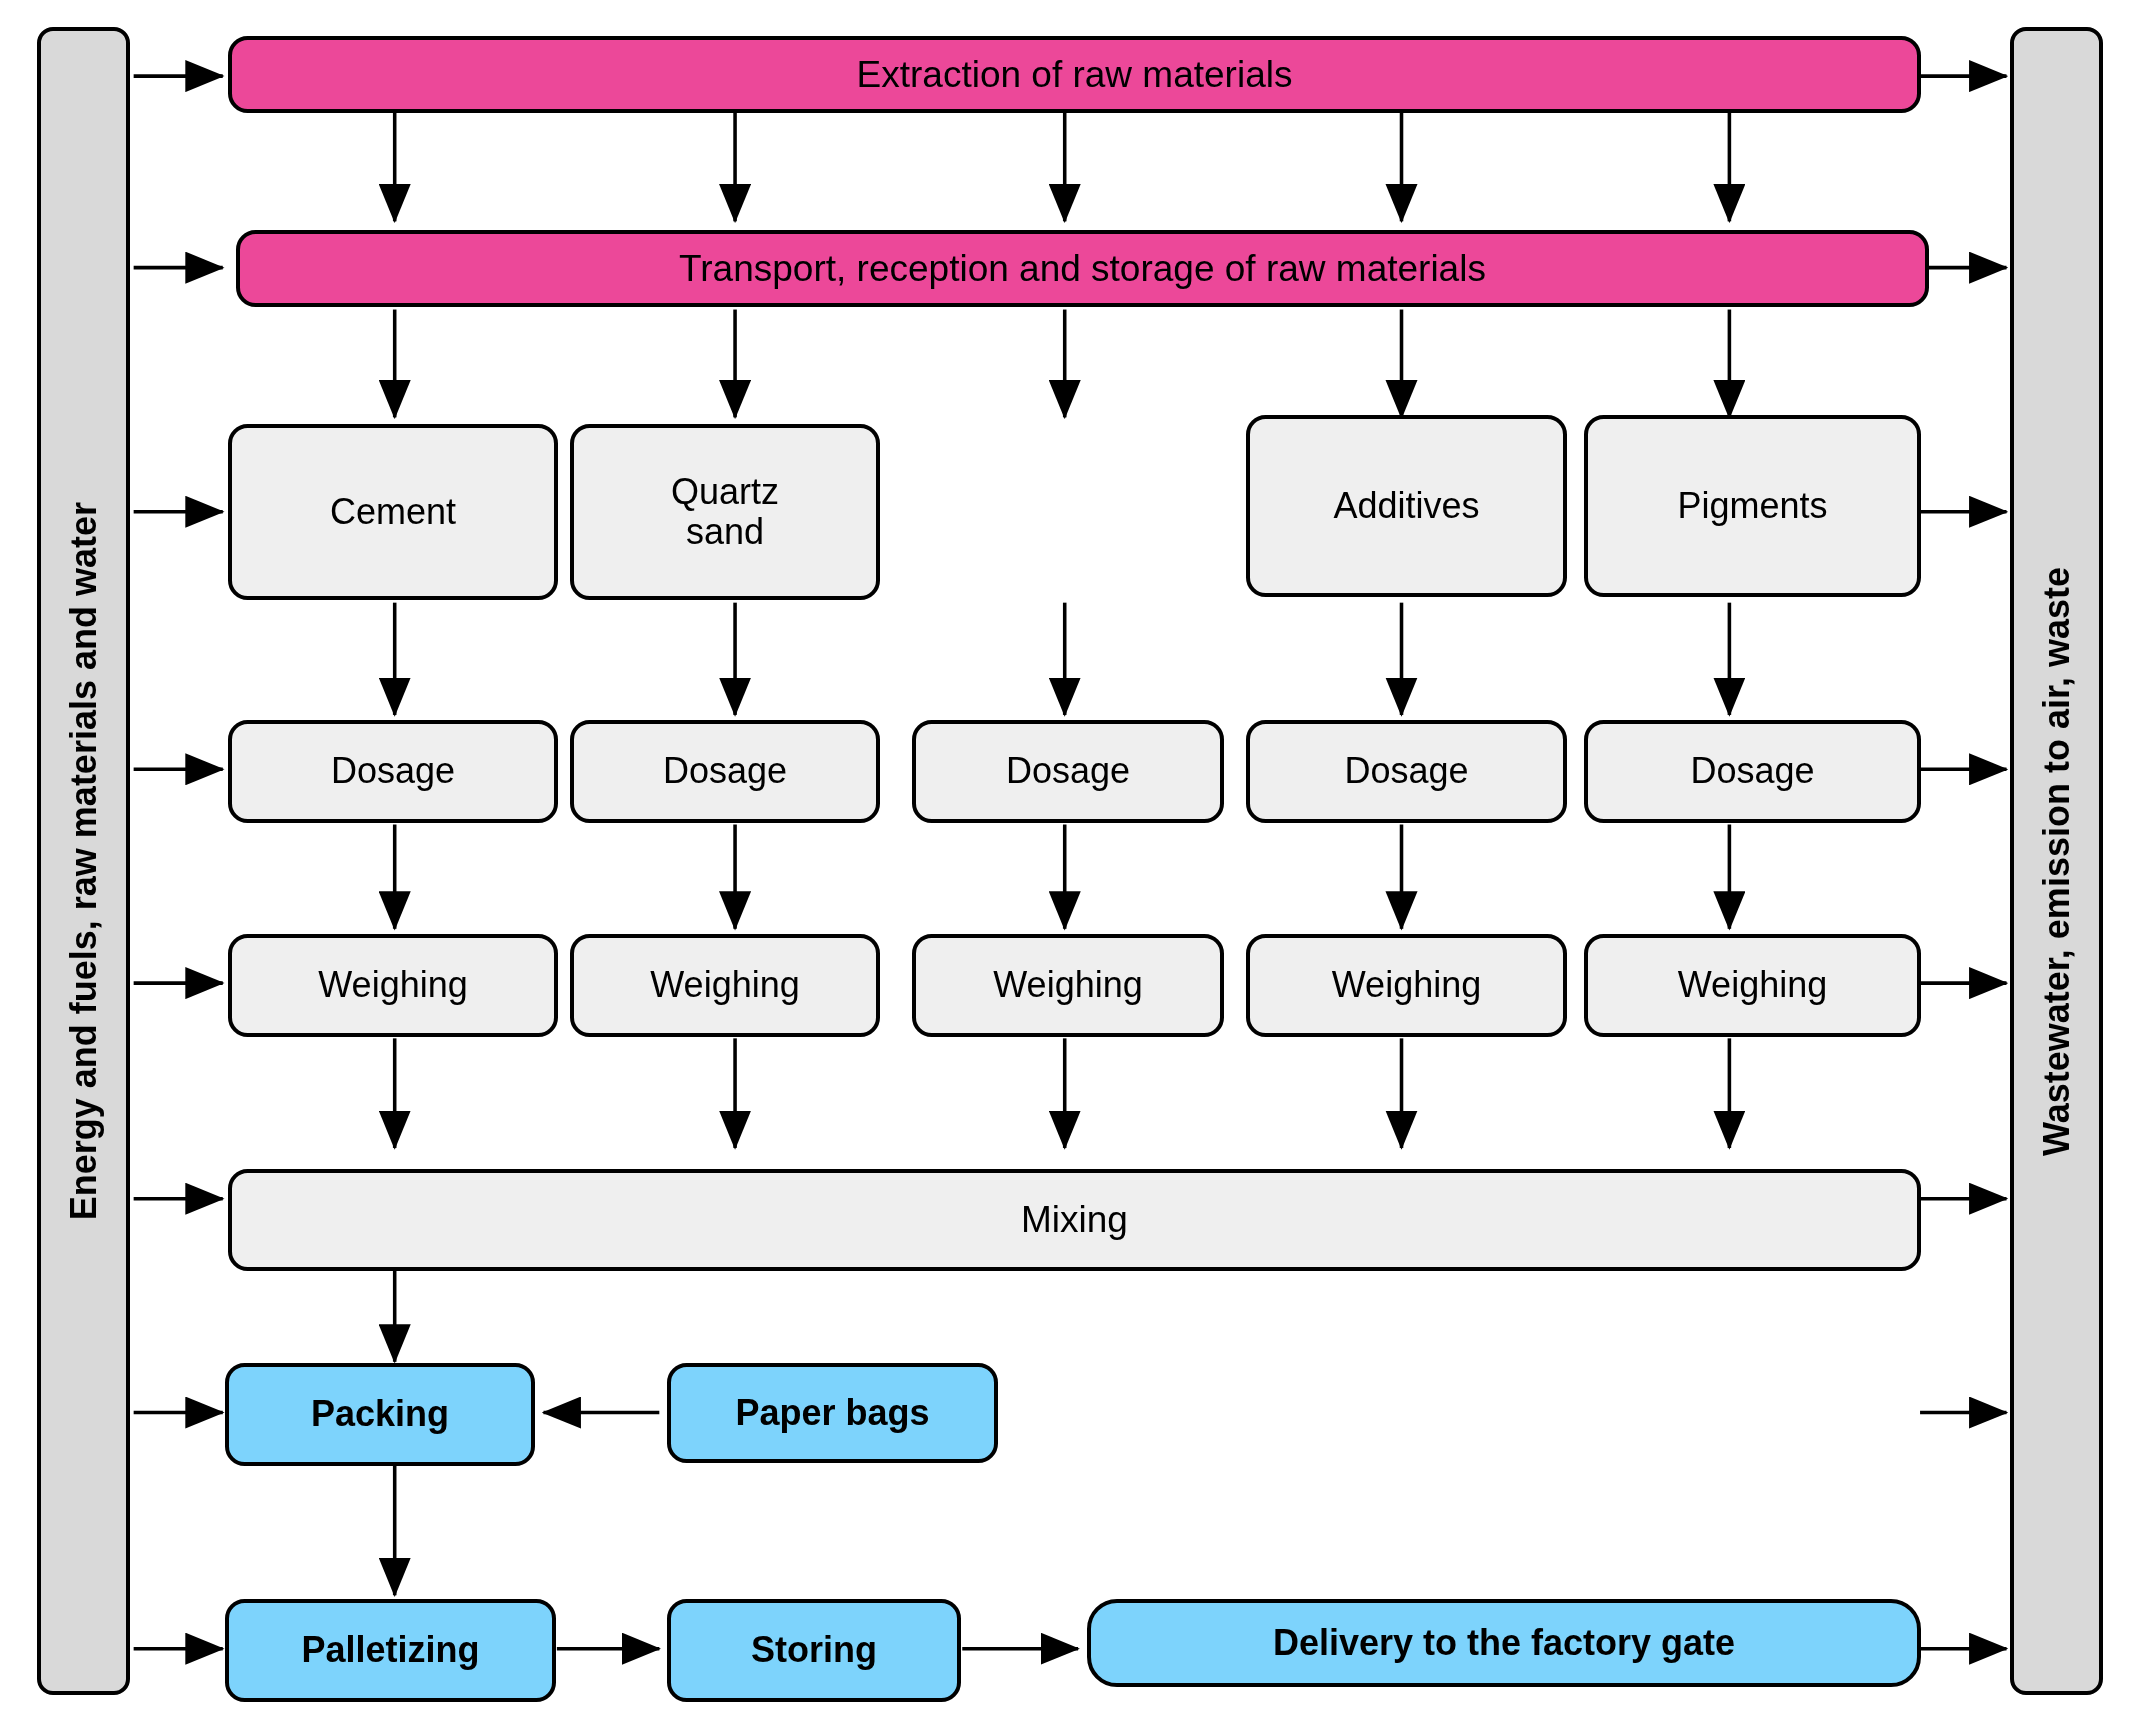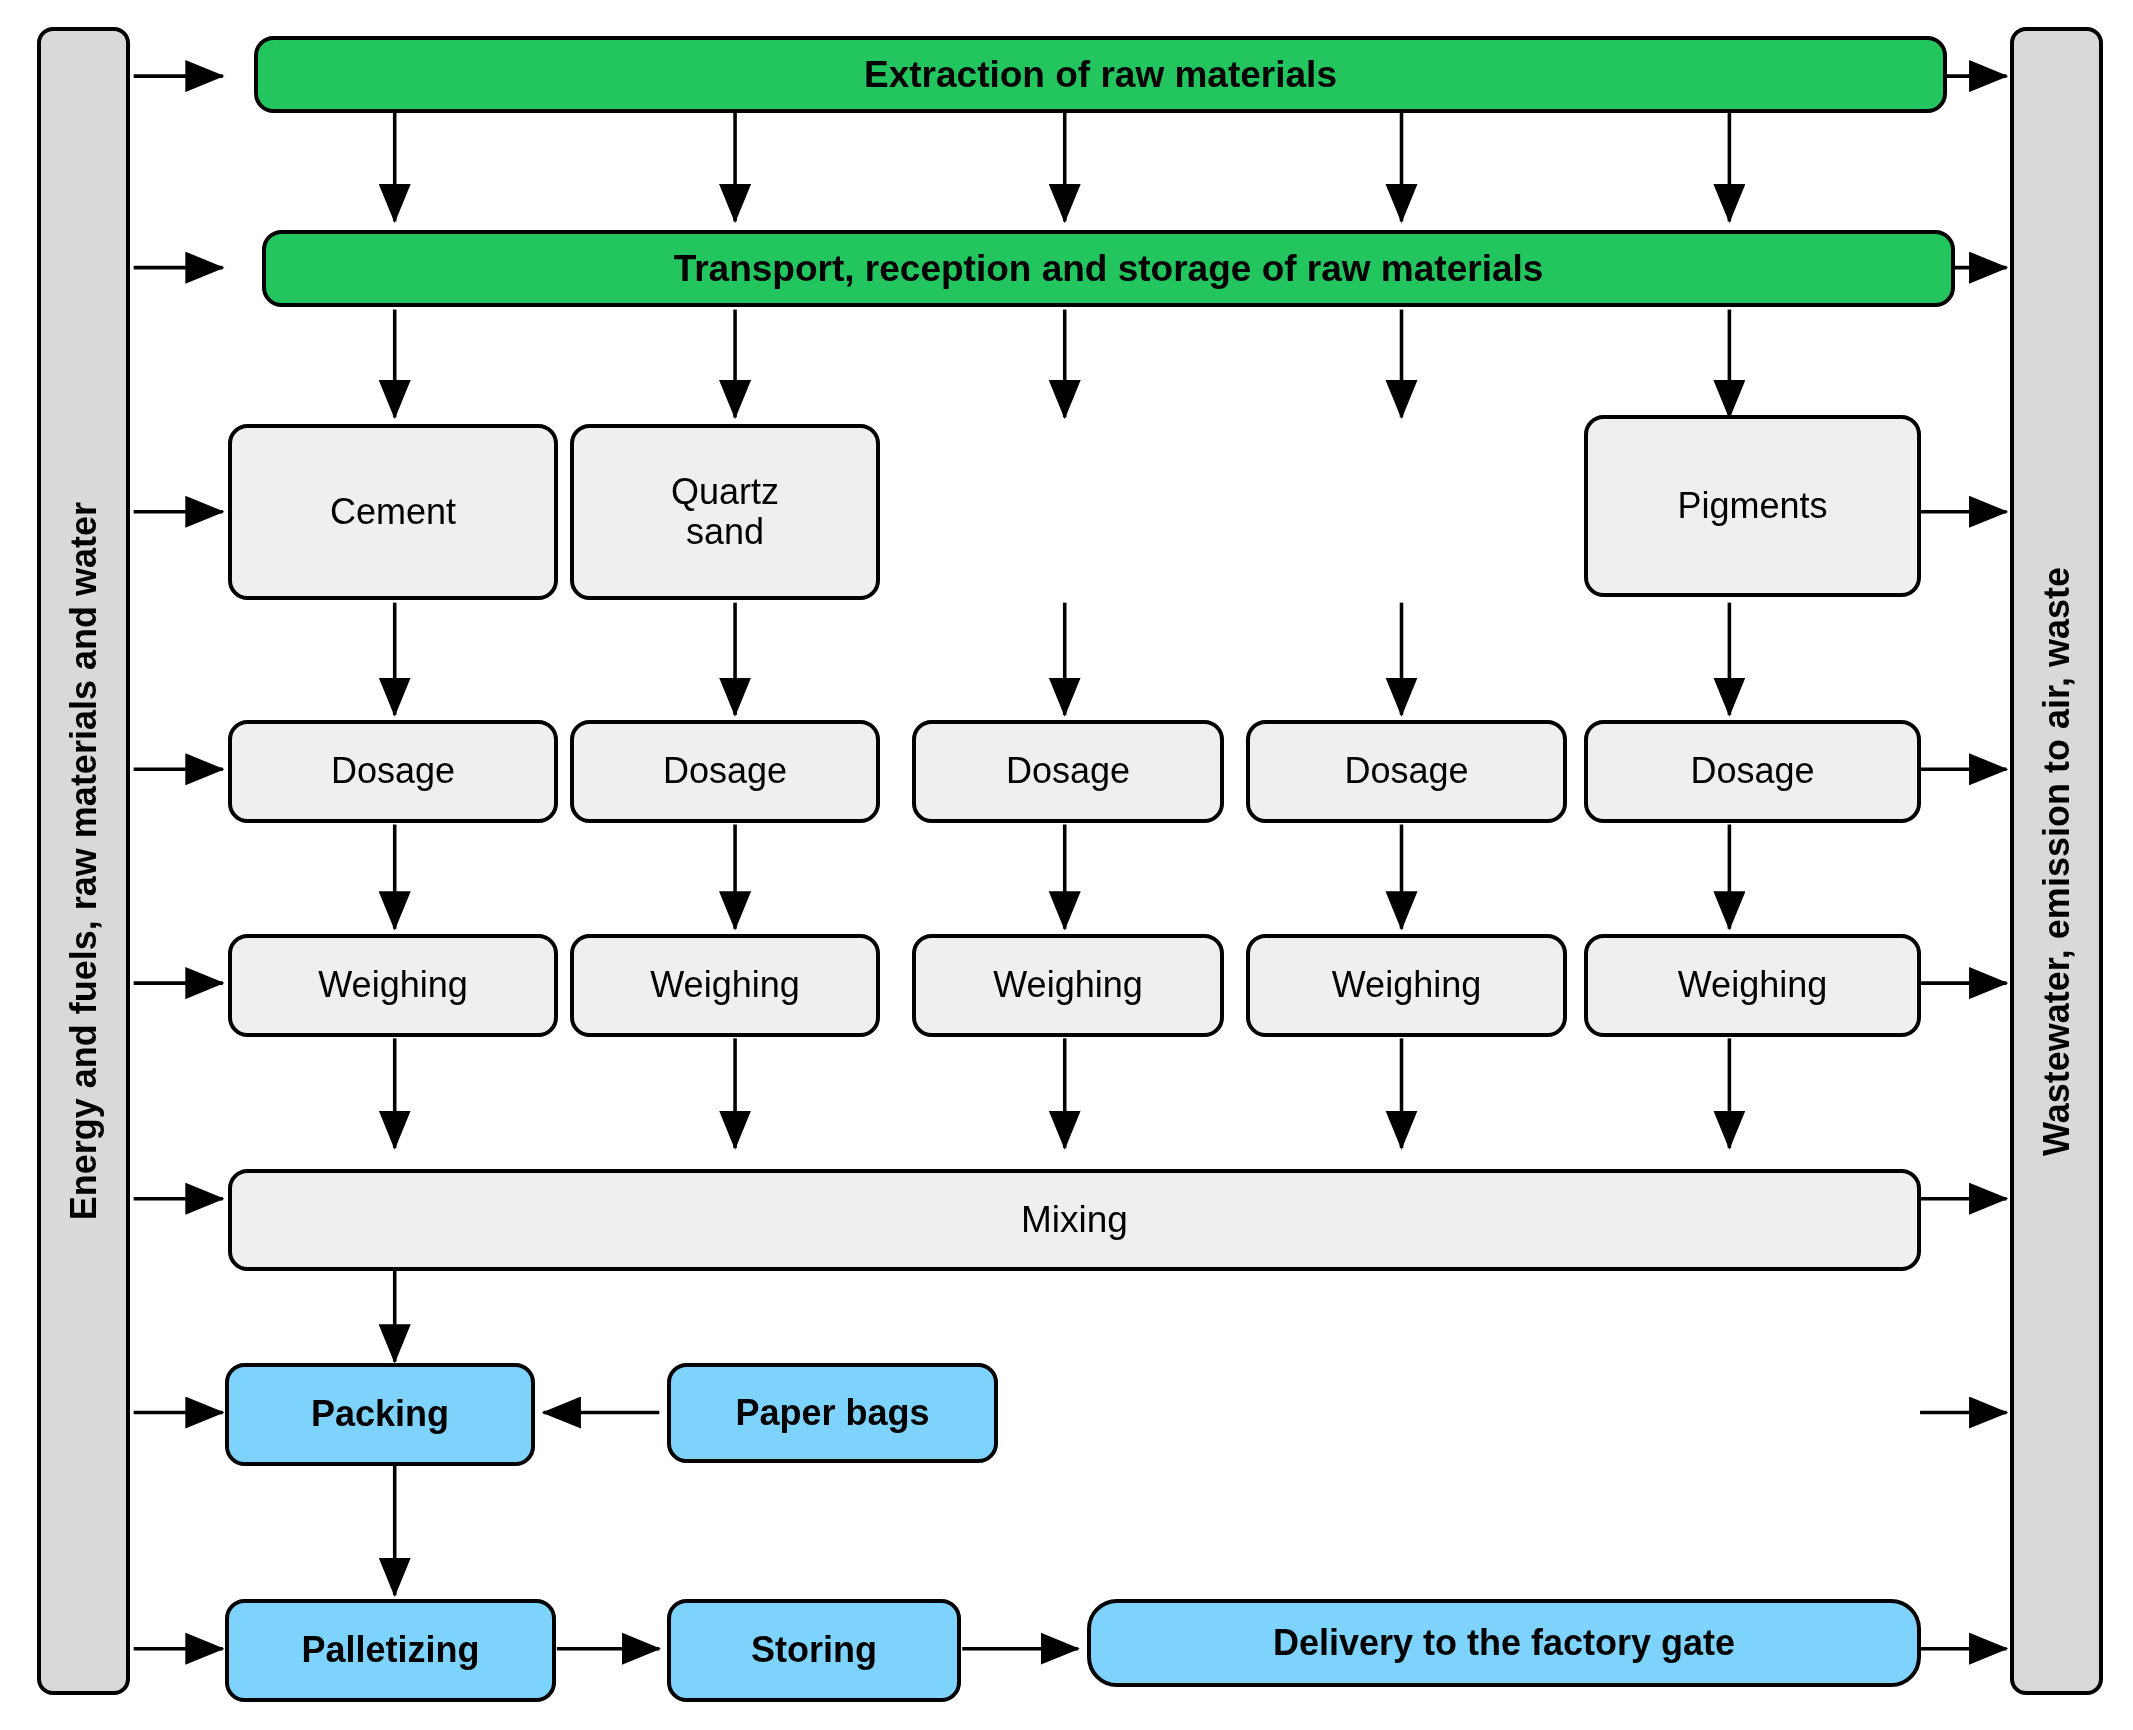--- a/index.html
+++ b/index.html
@@ -36,21 +36,21 @@
   .node{
     position:absolute;
     box-sizing:border-box;
     border:4.5px solid #000000;
     border-radius:19.6px;
     display:flex;align-items:center;justify-content:center;
     text-align:center;
     color:#000;
     line-height:1.12;
   }
-  .node.gray{background:#22c55e;font-weight:bold;margin-left:26px;}
+  .node.gray{background:#ec4899;font-weight:normal;}
   .node.light{background:#efefef;font-weight:normal;}
   .node.white{background:#7dd3fc;font-weight:bold;}
   .node .node-label{display:block;padding:0 7.1px;}
 
   
   #wires{position:absolute;left:0;top:0;width:2133px;height:1731px;pointer-events:none;}
 </style>
 </head>
 <body>
 
@@ -138,20 +138,23 @@
   <div class="node gray" style="left:236px;top:230px;width:1693px;height:77px;font-size:37px;">
     <span class="node-label">Transport, reception and storage of raw materials</span>
   </div>
 
   <div class="node light" style="left:228px;top:424px;width:330px;height:176px;font-size:36px;">
     <span class="node-label">Cement</span>
   </div>
   <div class="node light" style="left:570px;top:424px;width:310px;height:176px;font-size:36px;">
     <span class="node-label">Quartz<br>sand</span>
   </div>
+  <div class="node light" style="left:1246px;top:415px;width:321px;height:182px;font-size:36px;">
+    <span class="node-label">Additives</span>
+  </div>
   <div class="node light" style="left:1584px;top:415px;width:337px;height:182px;font-size:36px;">
     <span class="node-label">Pigments</span>
   </div>
 
   <div class="node light" style="left:228px;top:720px;width:330px;height:103px;font-size:36px;">
     <span class="node-label">Dosage</span>
   </div>
   <div class="node light" style="left:570px;top:720px;width:310px;height:103px;font-size:36px;">
     <span class="node-label">Dosage</span>
   </div>

